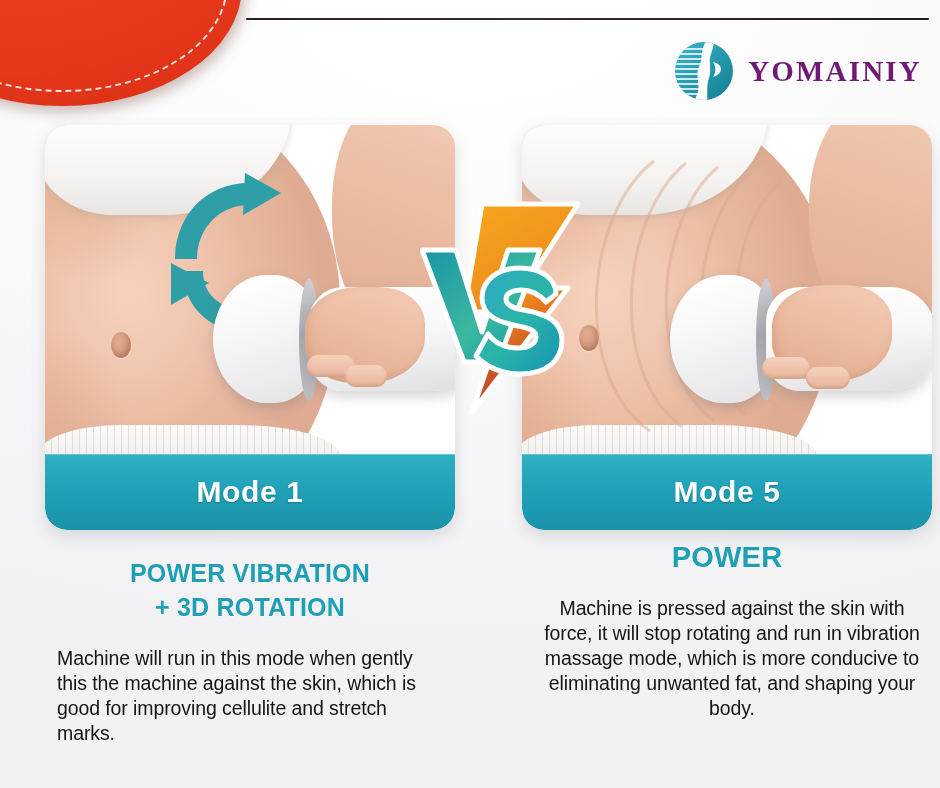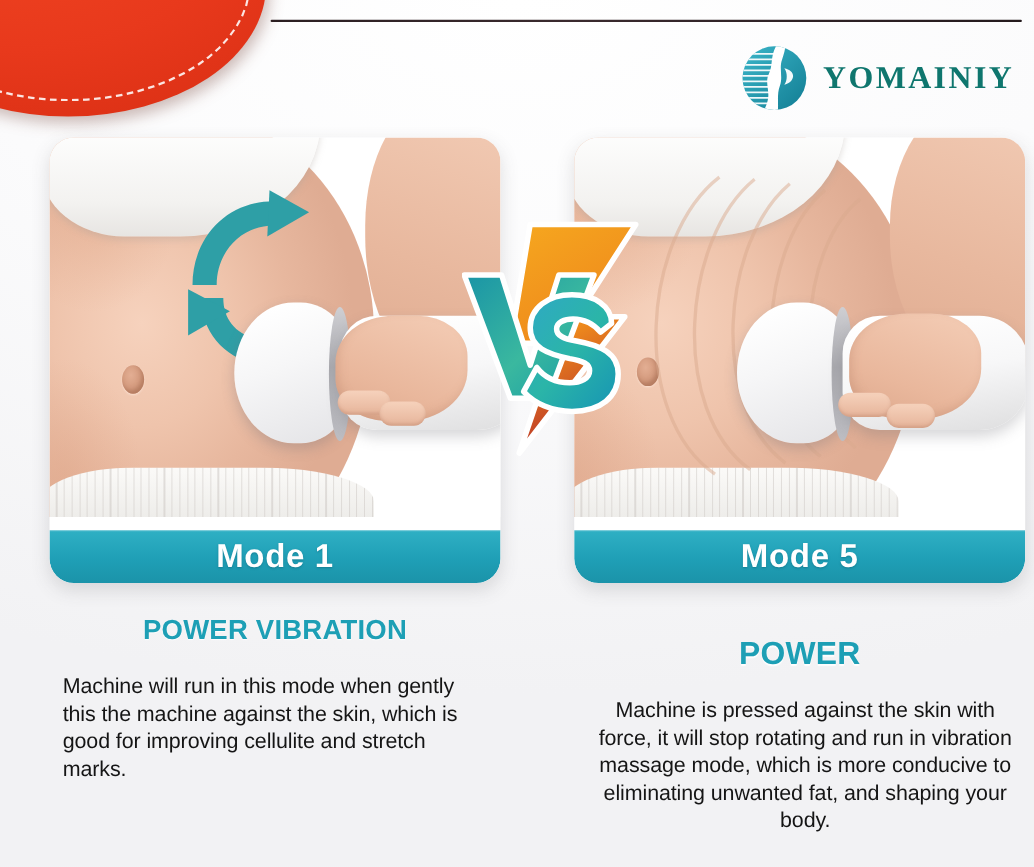--- a/index.html
+++ b/index.html
@@ -39,21 +39,21 @@
     clip-path:polygon(0 0, 100% 46%, 62% 100%, 0 62%);
     filter:drop-shadow(2px 4px 5px rgba(90,30,15,.25));
   }
 
   
   .brand{ position:absolute; right:18px; top:40px; display:flex; align-items:center; gap:13px; }
   .brand-mark{ width:62px; height:62px; position:relative; }
   .brand-name{
     font-family:"Liberation Serif", serif;
     font-size:29px; font-weight:bold; letter-spacing:2.2px;
-    color:#0f766e;
+    color:#701a75;
   }
 
   
   .panel{
     position:absolute; top:125px; width:410px; height:405px;
     border-radius:22px; overflow:hidden; background:#fff;
     box-shadow:0 6px 16px rgba(70,70,80,.17);
   }
   .panel-left{ left:45px; }
   .panel-right{ left:522px; }
@@ -128,39 +128,39 @@
 
   
   .rot{ position:absolute; left:108px; top:42px; width:185px; height:196px; }
   .rot svg{ width:100%; height:100%; display:block; }
 
   
   .ripples{ position:absolute; left:-40px; top:30px; width:340px; height:280px; }
 
   
   .mode-banner{
-    position:absolute; left:0; right:0; bottom:0; height:48px;
+    position:absolute; left:0; right:0; bottom:0; height:76px;
     background:linear-gradient(180deg,#2fb0c4 0%, #1f9fb6 55%, #1b93a9 100%);
     border-radius:0 0 22px 22px;
     display:flex; align-items:center; justify-content:center;
     box-shadow:inset 0 1px 0 rgba(255,255,255,.28);
   }
   .mode-banner span{
     font-size:30px; font-weight:bold; color:#fff; letter-spacing:.6px;
     text-shadow:0 1px 2px rgba(0,70,85,.35);
   }
 
   
   .vs{ position:absolute; left:420px; top:192px; width:175px; height:228px; }
   .vs svg{ width:100%; height:100%; display:block; }
 
   
   .col{ position:absolute; width:410px; }
   .col-left{ left:45px; top:556px; }
-  .col-right{ left:522px; top:578px; }
+  .col-right{ left:522px; top:540px; }
 
   .headline{
     text-align:center; color:#1d9fb5; font-weight:bold;
     font-size:25px; line-height:34px; letter-spacing:.2px;
     text-shadow:0 1px 1px rgba(255,255,255,.9);
   }
   .col-right .headline{ font-size:29px; }
 
   .body-copy{
     margin-top:22px; color:#151515; font-size:19.5px; line-height:25px;
@@ -316,20 +316,21 @@
              C116 152, 108 156, 98 156 C84 156, 74 150, 68 142 L56 164
              C66 175, 82 182, 100 182 C126 182, 142 169, 142 148
              C142 129, 126 122, 104 118 C92 116, 86 113, 86 107
              C86 101, 93 98, 101 98 C112 98, 120 103, 126 110 Z" fill="url(#sg)" stroke="#ffffff" stroke-width="5" stroke-linejoin="round"></path>
   </svg>
 </div>
 
 <div class="col col-left">
   <div class="headline">
     <div>POWER VIBRATION</div>
+    <div>+ 3D ROTATION</div>
   </div>
   <div class="body-copy">Machine will run in this mode when gently this the machine against the skin, which is good for improving cellulite and stretch marks.</div>
 </div>
 
 <div class="col col-right">
   <div class="headline">
     <div>POWER</div>
   </div>
   <div class="body-copy">Machine is pressed against the skin with force, it will stop rotating and run in vibration massage mode, which is more conducive to eliminating unwanted fat, and shaping your body.</div>
 </div>

